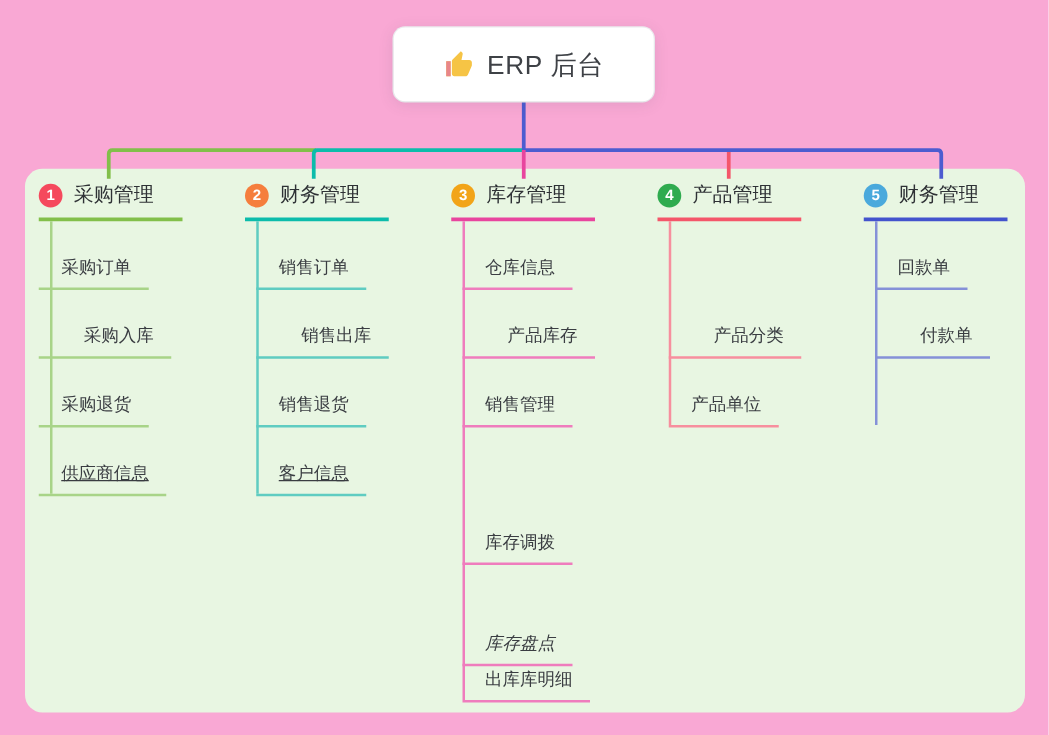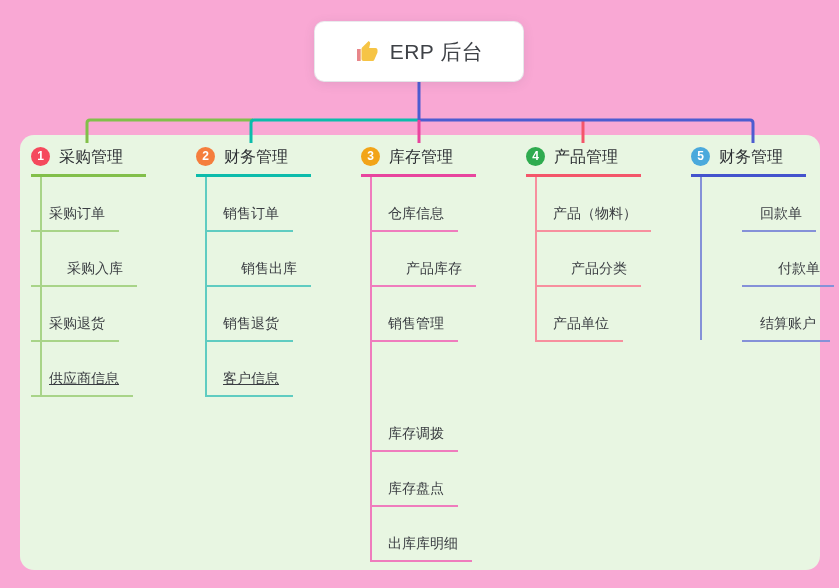--- a/index.html
+++ b/index.html
@@ -43,26 +43,26 @@
   .spine-b2{left:370px;height:383px;background:#ef7cbd;}
   .spine-b3{left:535px;height:163px;background:#f78f9e;}
   .spine-b4{left:700px;height:163px;background:#8591d8;}
 
   
   .item{position:absolute;display:inline-block;padding:9px 14px 8px 18px;font-size:14px;
         line-height:17px;color:#3a3d42;border-bottom:2px solid #000;white-space:nowrap;
         cursor:pointer;}
   .col0{left:31px;} .col1{left:205px;} .col2{left:370px;} .col3{left:535px;} .col4{left:700px;}
   .row0{top:196px;} .row1{top:251px;padding-left:36px;} .row2{top:306px;} .row3{top:361px;text-decoration:underline;}
-  .row4{top:416px;} .row5{top:471px;} .row6{top:526px;}
+  .row4{top:416px;} .row5{top:497px;font-style:italic;} .row6{top:526px;}
   .line-b0{border-color:#a8d488;}
   .line-b1{border-color:#5fccc1;}
   .line-b2{border-color:#ef7cbd;}
   .line-b3{border-color:#f78f9e;}
-  .line-b4{border-color:#8591d8;margin-left:42px;}
+  .line-b4{border-color:#8591d8;}
 </style>
 </head>
 <body>
 
 <div class="canvas">
 
   <div class="panel"></div>
 
   <svg class="wires" viewBox="0 0 839 588" xmlns="http://www.w3.org/2000/svg">
     <path d="M253 120 H90 Q87 120 87 123 V143" fill="none" stroke="#82bf4a" stroke-width="3"></path>
@@ -113,26 +113,24 @@
   <div class="item col2 row2 line-b2">销售管理</div>
   <div class="item col2 row4 line-b2">库存调拨</div>
   <div class="item col2 row5 line-b2">库存盘点</div>
   <div class="item col2 row6 line-b2">出库库明细</div>
 
   <div class="branch-header bh-b3">
     <span class="badge">4</span>
     <span class="branch-label">产品管理</span>
   </div>
   <div class="spine spine-b3"></div>
-  <div class="item col3 row0 line-b3">产品（物料）</div>
   <div class="item col3 row1 line-b3">产品分类</div>
   <div class="item col3 row2 line-b3">产品单位</div>
 
   <div class="branch-header bh-b4">
     <span class="badge">5</span>
     <span class="branch-label">财务管理</span>
   </div>
   <div class="spine spine-b4"></div>
   <div class="item col4 row0 line-b4">回款单</div>
   <div class="item col4 row1 line-b4">付款单</div>
-  <div class="item col4 row2 line-b4">结算账户</div>
 
 </div>
 
 </body></html>

